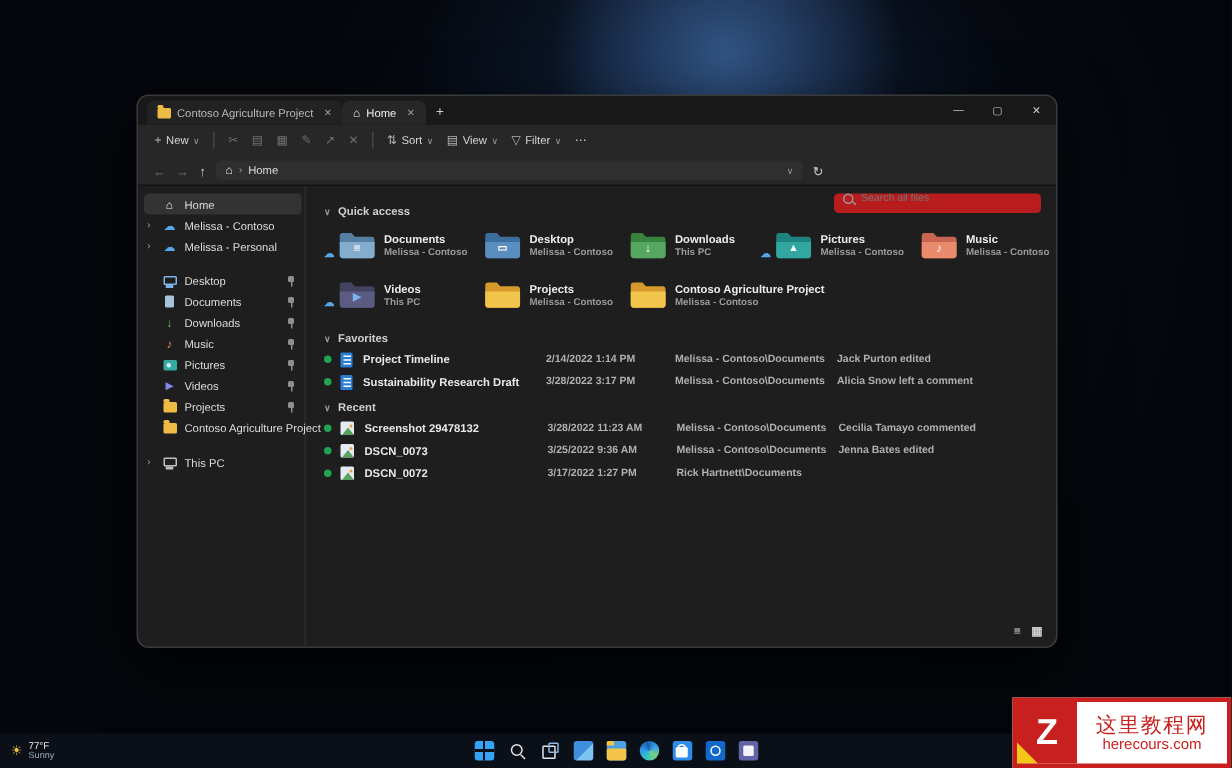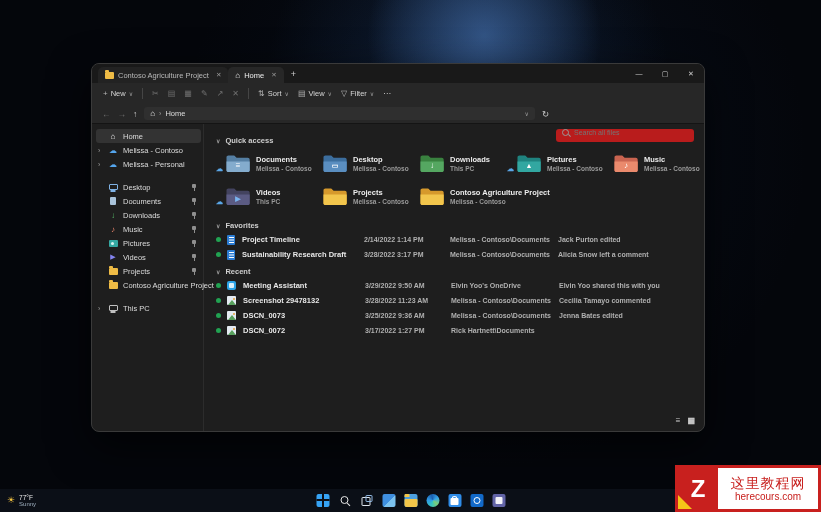--- a/index.html
+++ b/index.html
@@ -465,28 +465,20 @@
           <span class="floc">Melissa - Contoso\Documents</span>
           <span class="fact">Alicia Snow left a comment</span>
         </div>
 
         <div class="sec-head">
           <span class="cd">∨</span>
           <span>Recent</span>
         </div>
         <div class="frow">
           <span class="dot"></span>
-          <span class="ficon app"></span>
-          <span class="fname">Meeting Assistant</span>
-          <span class="fdate">3/29/2022 9:50 AM</span>
-          <span class="floc">Elvin Yoo's OneDrive</span>
-          <span class="fact">Elvin Yoo shared this with you</span>
-        </div>
-        <div class="frow">
-          <span class="dot"></span>
           <span class="ficon image"></span>
           <span class="fname">Screenshot 29478132</span>
           <span class="fdate">3/28/2022 11:23 AM</span>
           <span class="floc">Melissa - Contoso\Documents</span>
           <span class="fact">Cecilia Tamayo commented</span>
         </div>
         <div class="frow">
           <span class="dot"></span>
           <span class="ficon image"></span>
           <span class="fname">DSCN_0073</span>

